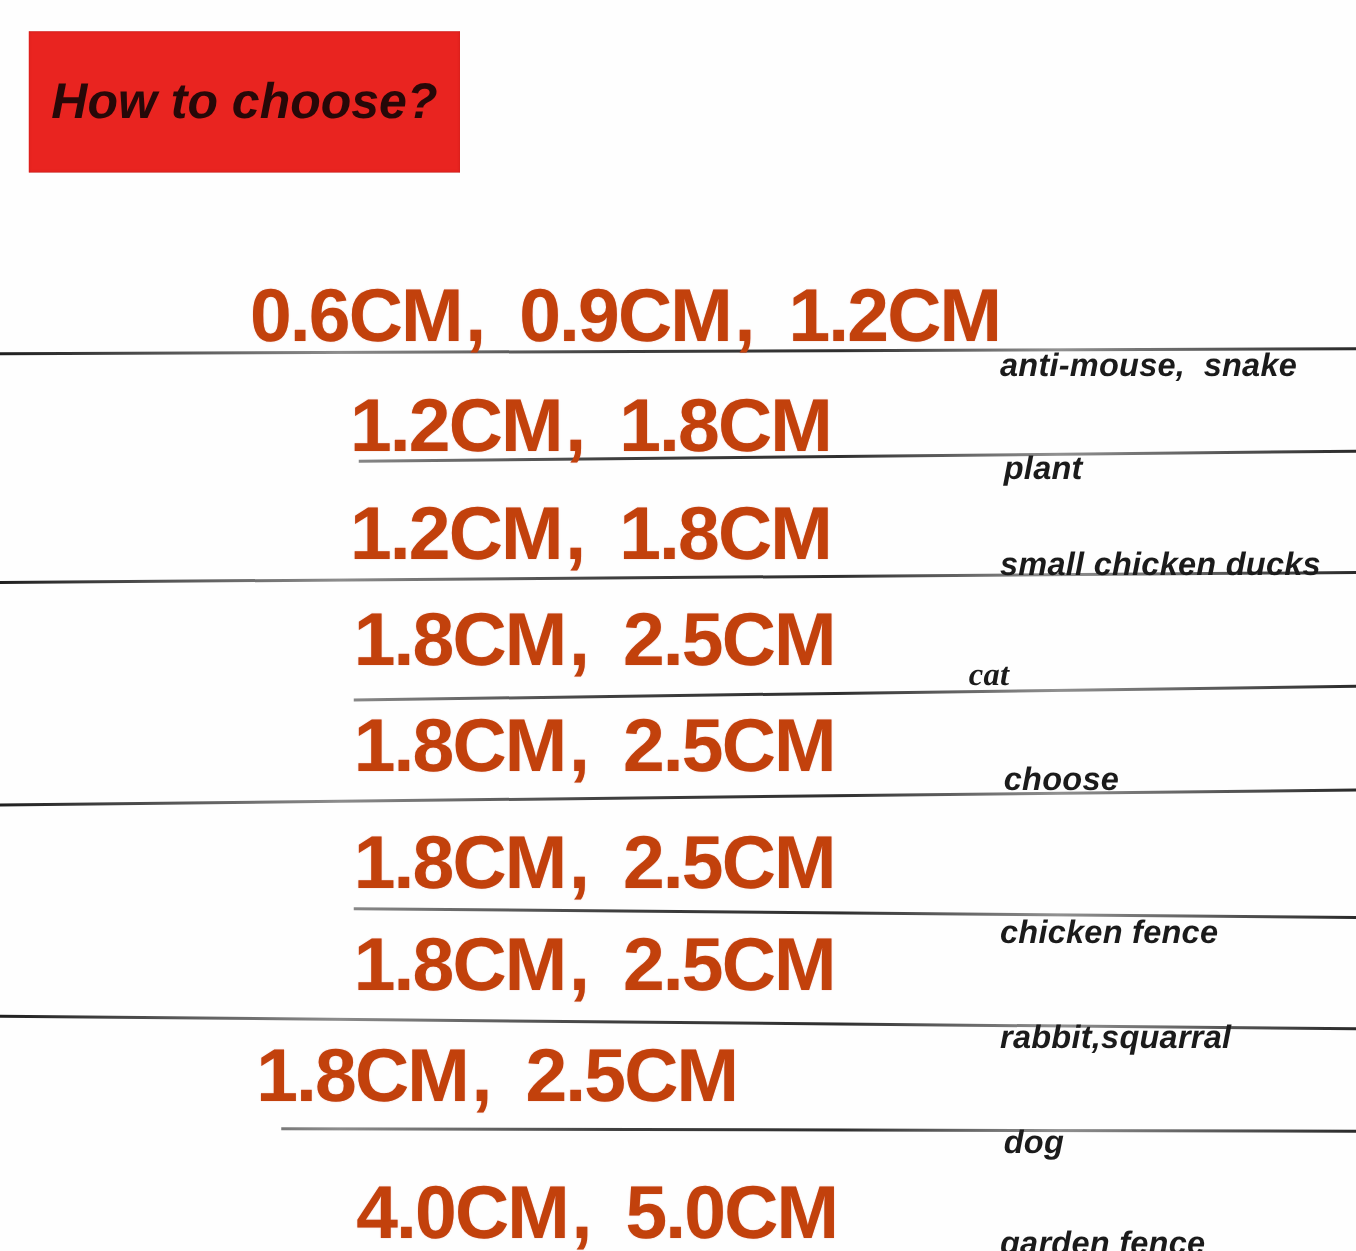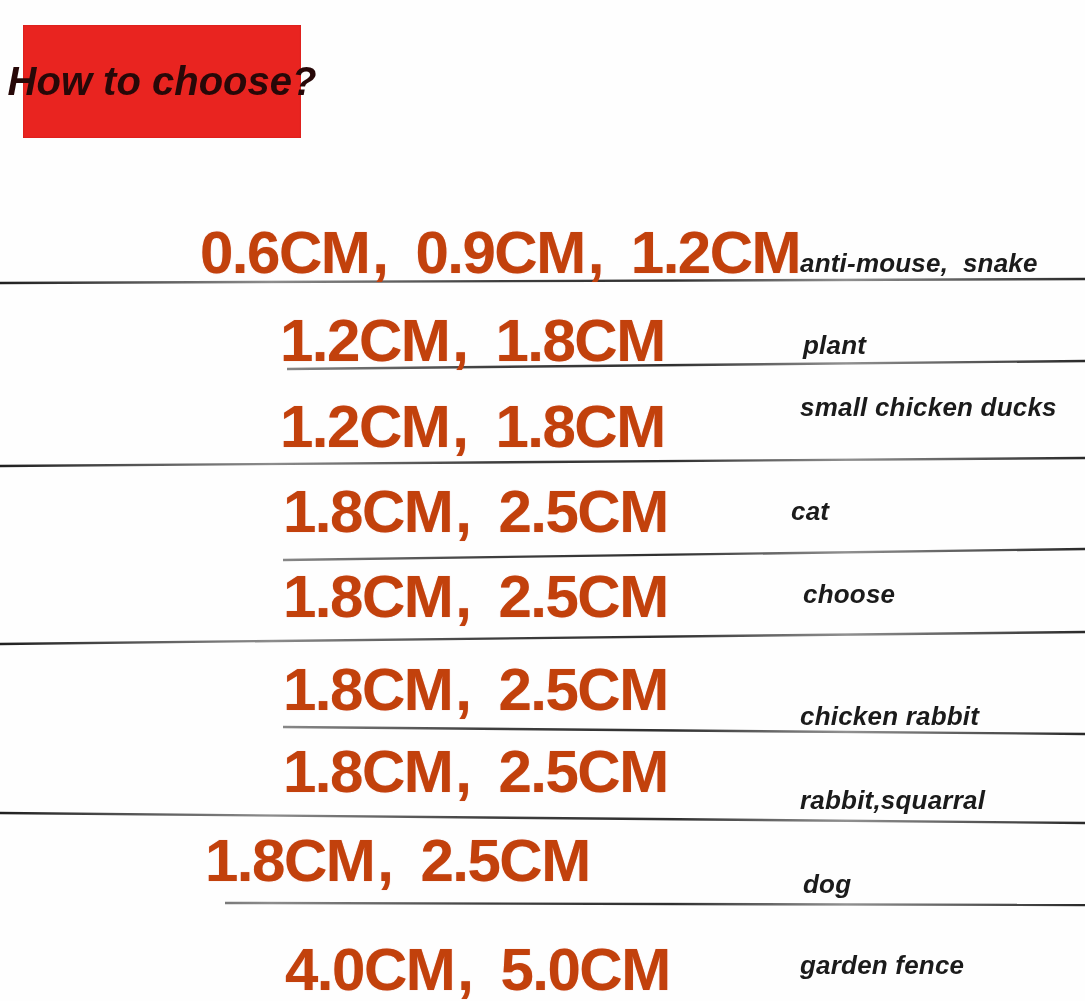--- a/index.html
+++ b/index.html
@@ -8,21 +8,21 @@
     width: 1085px;
     height: 1001px;
     background: #fefefe;
     overflow: hidden;
     font-family: "Liberation Sans", sans-serif;
   }
   .banner {
     position: absolute;
     left: 23px;
     top: 25px;
-    width: 278px;
+    width: 345px;
     height: 113px;
     background: #e92420;
     box-shadow: 0 0 2px rgba(120,0,0,.35) inset;
     display: flex;
     align-items: center;
     justify-content: center;
   }
   .banner-title {
     font-size: 40px;
     font-weight: bold;
@@ -59,20 +59,21 @@
   .use-label {
     position: absolute;
     transform: translateY(-50%);
     color: #1b1b1b;
     font-size: 26px;
     font-weight: 600;
     font-style: italic;
     line-height: 1;
     white-space: pre;
     letter-spacing: 0.2px;
+    margin-top: 29px;
   }
 </style>
 </head>
 <body>
 
 <div class="canvas">
 
   <div class="banner">
     <span class="banner-title">How to choose?</span>
   </div>
@@ -99,27 +100,27 @@
         <line x1="225" y1="903" x2="1085" y2="905"></line>
       </g>
   </svg>
 
   <div id="rows-container">
       <div class="size-row" style="left: 200px; top: 253px;"><span>0.6CM</span><span class="cjk-comma">,</span><span>0.9CM</span><span class="cjk-comma">,</span><span>1.2CM</span></div>
       <div class="use-label" style="left: 800px; top: 263px;">anti-mouse,  snake</div>
       <div class="size-row" style="left: 280px; top: 341px;"><span>1.2CM</span><span class="cjk-comma">,</span><span>1.8CM</span></div>
       <div class="use-label" style="left: 803px; top: 345px;">plant</div>
       <div class="size-row" style="left: 280px; top: 427px;"><span>1.2CM</span><span class="cjk-comma">,</span><span>1.8CM</span></div>
-      <div class="use-label" style="left: 800px; top: 407px;">small chicken ducks</div>
+      <div class="use-label" style="left: 800px; top: 422px;">small chicken ducks</div>
       <div class="size-row" style="left: 283px; top: 512px;"><span>1.8CM</span><span class="cjk-comma">,</span><span>2.5CM</span></div>
-      <div class="use-label" style="left: 791px; top: 511px;">cat</div>
+      <div class="use-label" style="left: 775px; top: 511px; font-family: Liberation Serif, serif;">cat</div>
       <div class="size-row" style="left: 283px; top: 597px;"><span>1.8CM</span><span class="cjk-comma">,</span><span>2.5CM</span></div>
       <div class="use-label" style="left: 803px; top: 594px;">choose</div>
       <div class="size-row" style="left: 283px; top: 690px;"><span>1.8CM</span><span class="cjk-comma">,</span><span>2.5CM</span></div>
-      <div class="use-label" style="left: 800px; top: 716px;">chicken rabbit</div>
+      <div class="use-label" style="left: 800px; top: 716px;">chicken fence</div>
       <div class="size-row" style="left: 283px; top: 772px;"><span>1.8CM</span><span class="cjk-comma">,</span><span>2.5CM</span></div>
       <div class="use-label" style="left: 800px; top: 800px; text-align: center;">rabbit,squarral</div>
       <div class="size-row" style="left: 205px; top: 861px;"><span>1.8CM</span><span class="cjk-comma">,</span><span>2.5CM</span></div>
       <div class="use-label" style="left: 803px; top: 884px;">dog</div>
       <div class="size-row" style="left: 285px; top: 946px; margin-top: 24px;"><span>4.0CM</span><span class="cjk-comma">,</span><span>5.0CM</span></div>
       <div class="use-label" style="left: 800px; top: 965px; font-style: italic;">garden fence</div>
     </div>
 
 </div>
 

